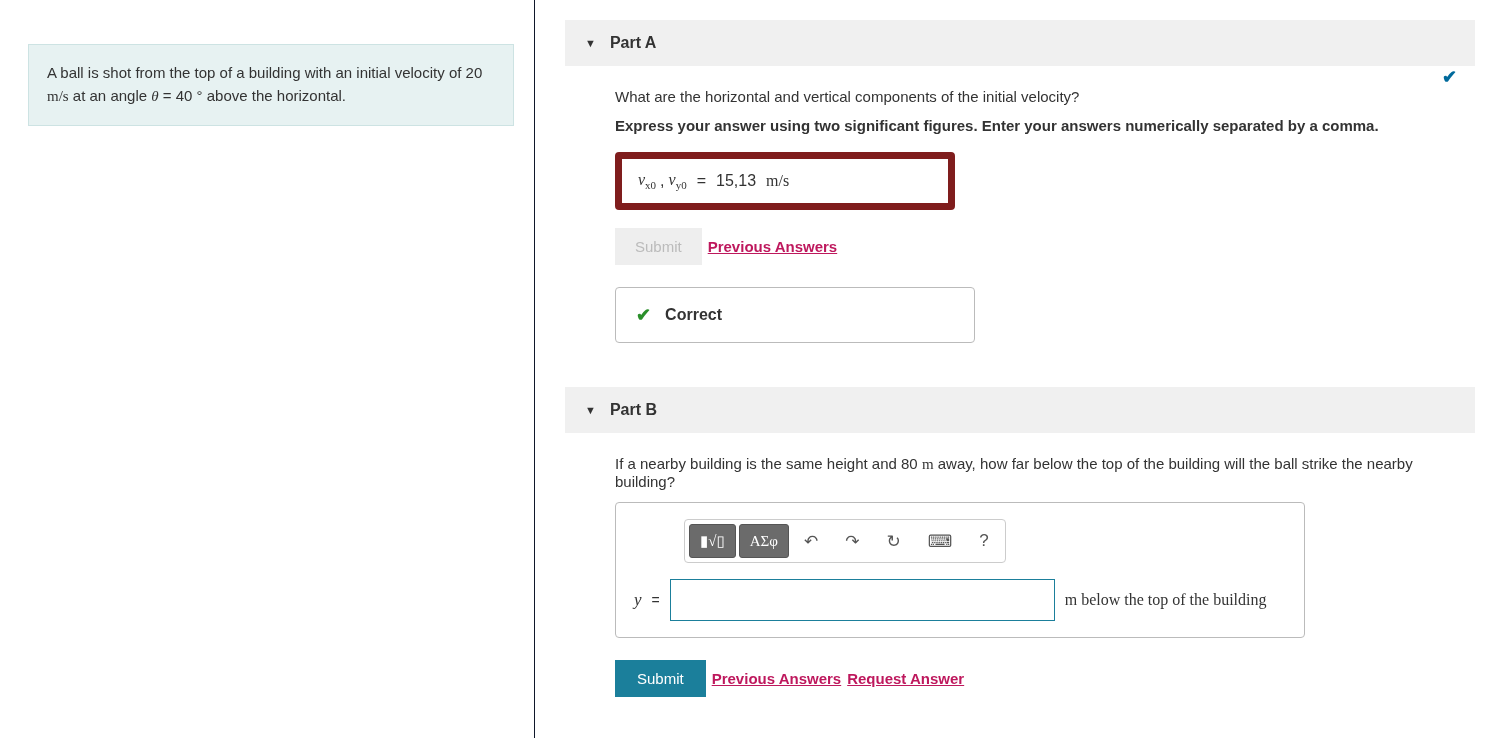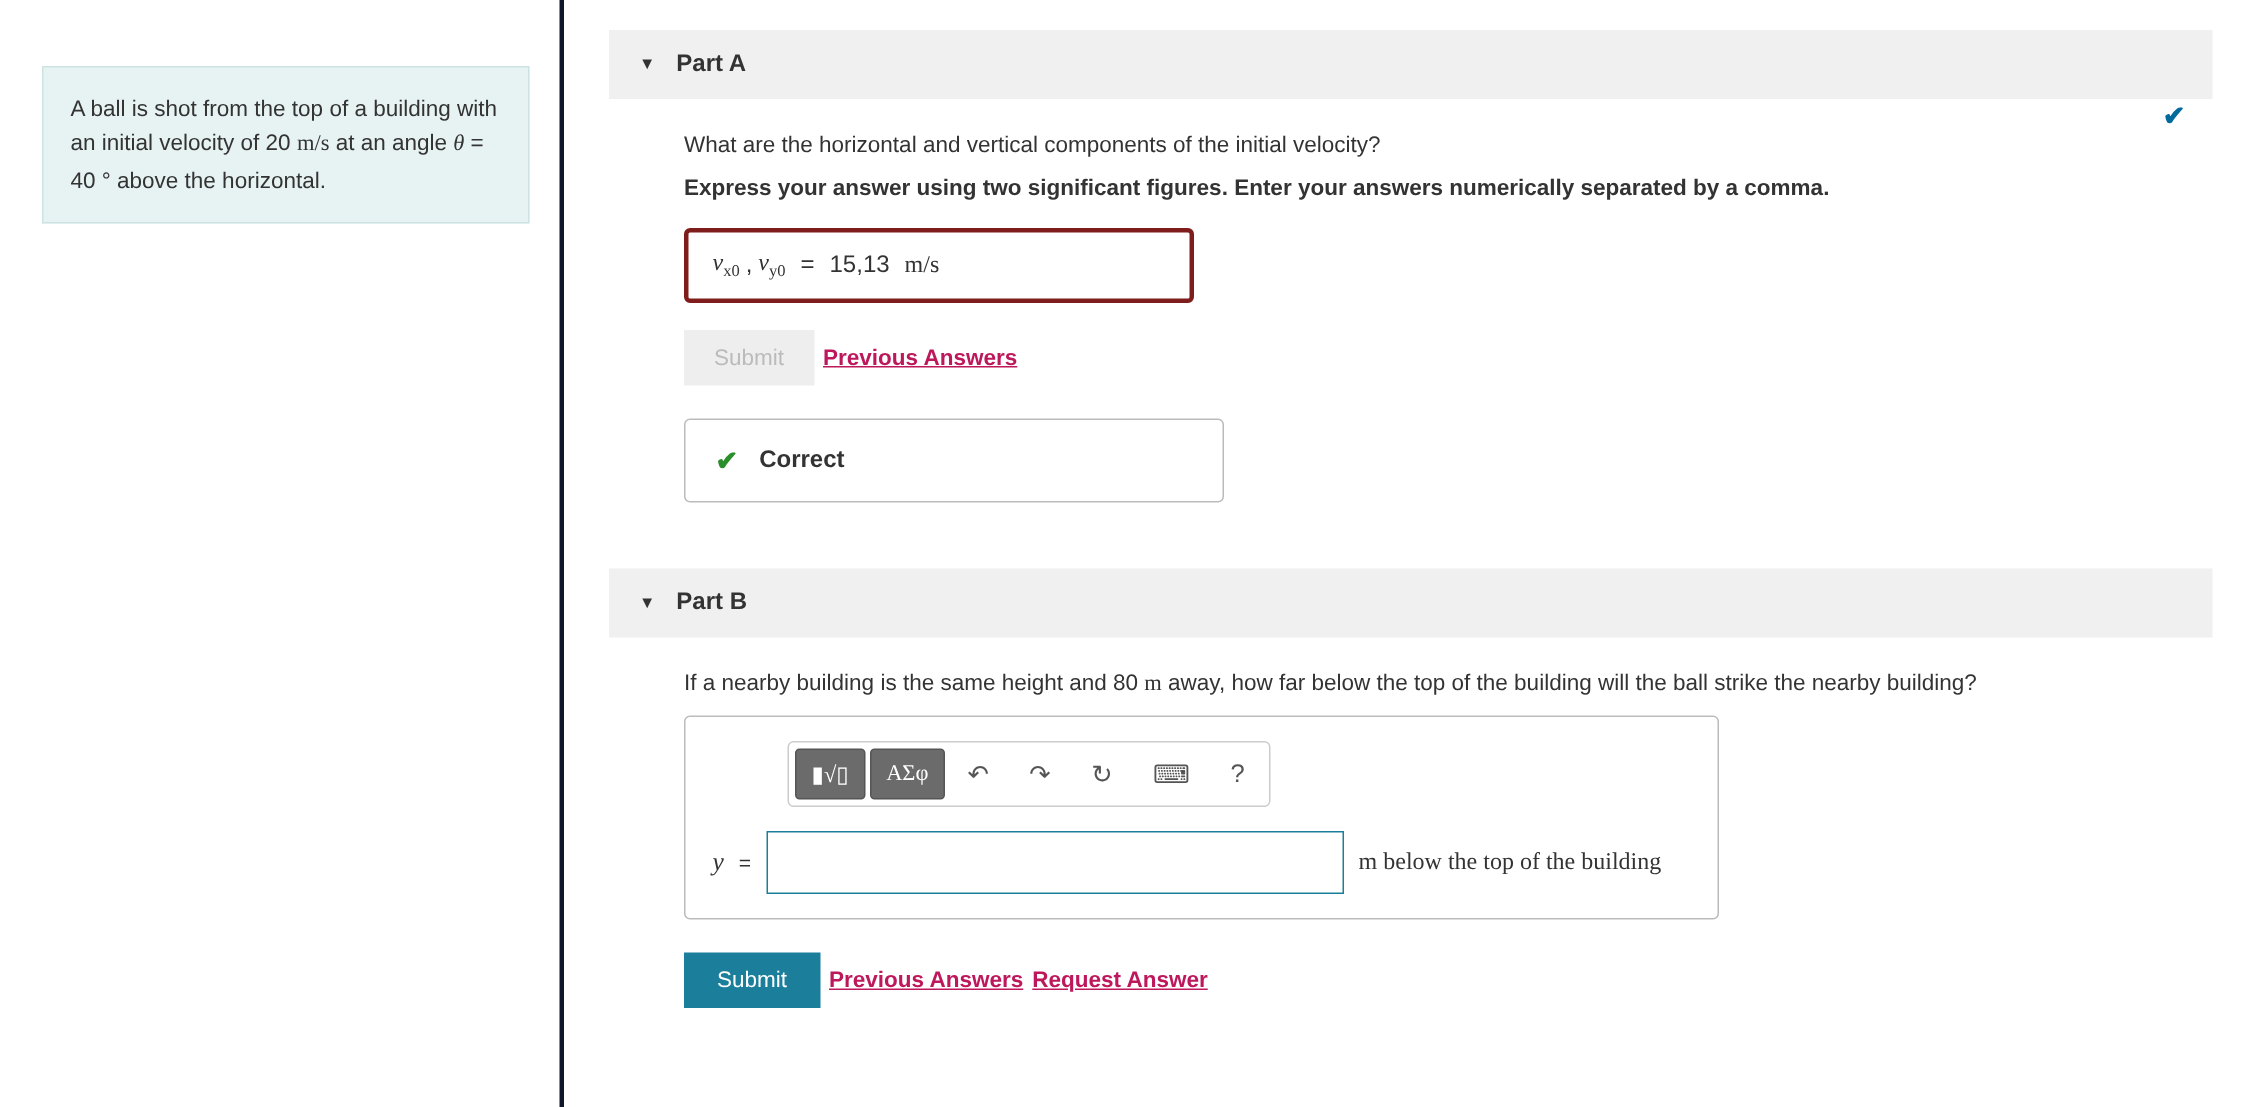--- a/index.html
+++ b/index.html
@@ -6,23 +6,23 @@
     body {
       font-family: Arial, Helvetica, sans-serif;
       font-size: 14px;
       color: #333;
       background: #fff;
       width: 1505px;
       height: 738px;
       display: flex;
     }
     .left-panel {
-      width: 376px;
+      width: 535px;
       padding: 44px 20px 20px 28px;
-      border-right: 3px solid #0f172a;
+      border-right: 1px solid #0f172a;
       flex-shrink: 0;
     }
     .problem-box {
       background: #e7f2f2;
       border: 1px solid #cde3e3;
       padding: 16px 18px;
       line-height: 1.55;
       font-size: 15px;
       color: #333;
     }
@@ -50,21 +50,21 @@
       right: 18px;
       bottom: -22px;
       color: #006a9c;
       font-size: 18px;
       font-weight: bold;
     }
     .part-body { padding: 22px 20px 10px 50px; }
     .question { font-size: 15px; margin-bottom: 12px; color: #333; }
     .instruction { font-weight: bold; font-size: 15px; margin-bottom: 18px; }
     .answer-display {
-      border: 3px solid #7f1d1d;
+      border: 7px solid #7f1d1d;
       border-radius: 4px;
       padding: 12px 16px;
       width: 340px;
       font-size: 16px;
       display: flex;
       align-items: center;
       gap: 4px;
       margin-bottom: 18px;
     }
     .answer-display .var-label {

